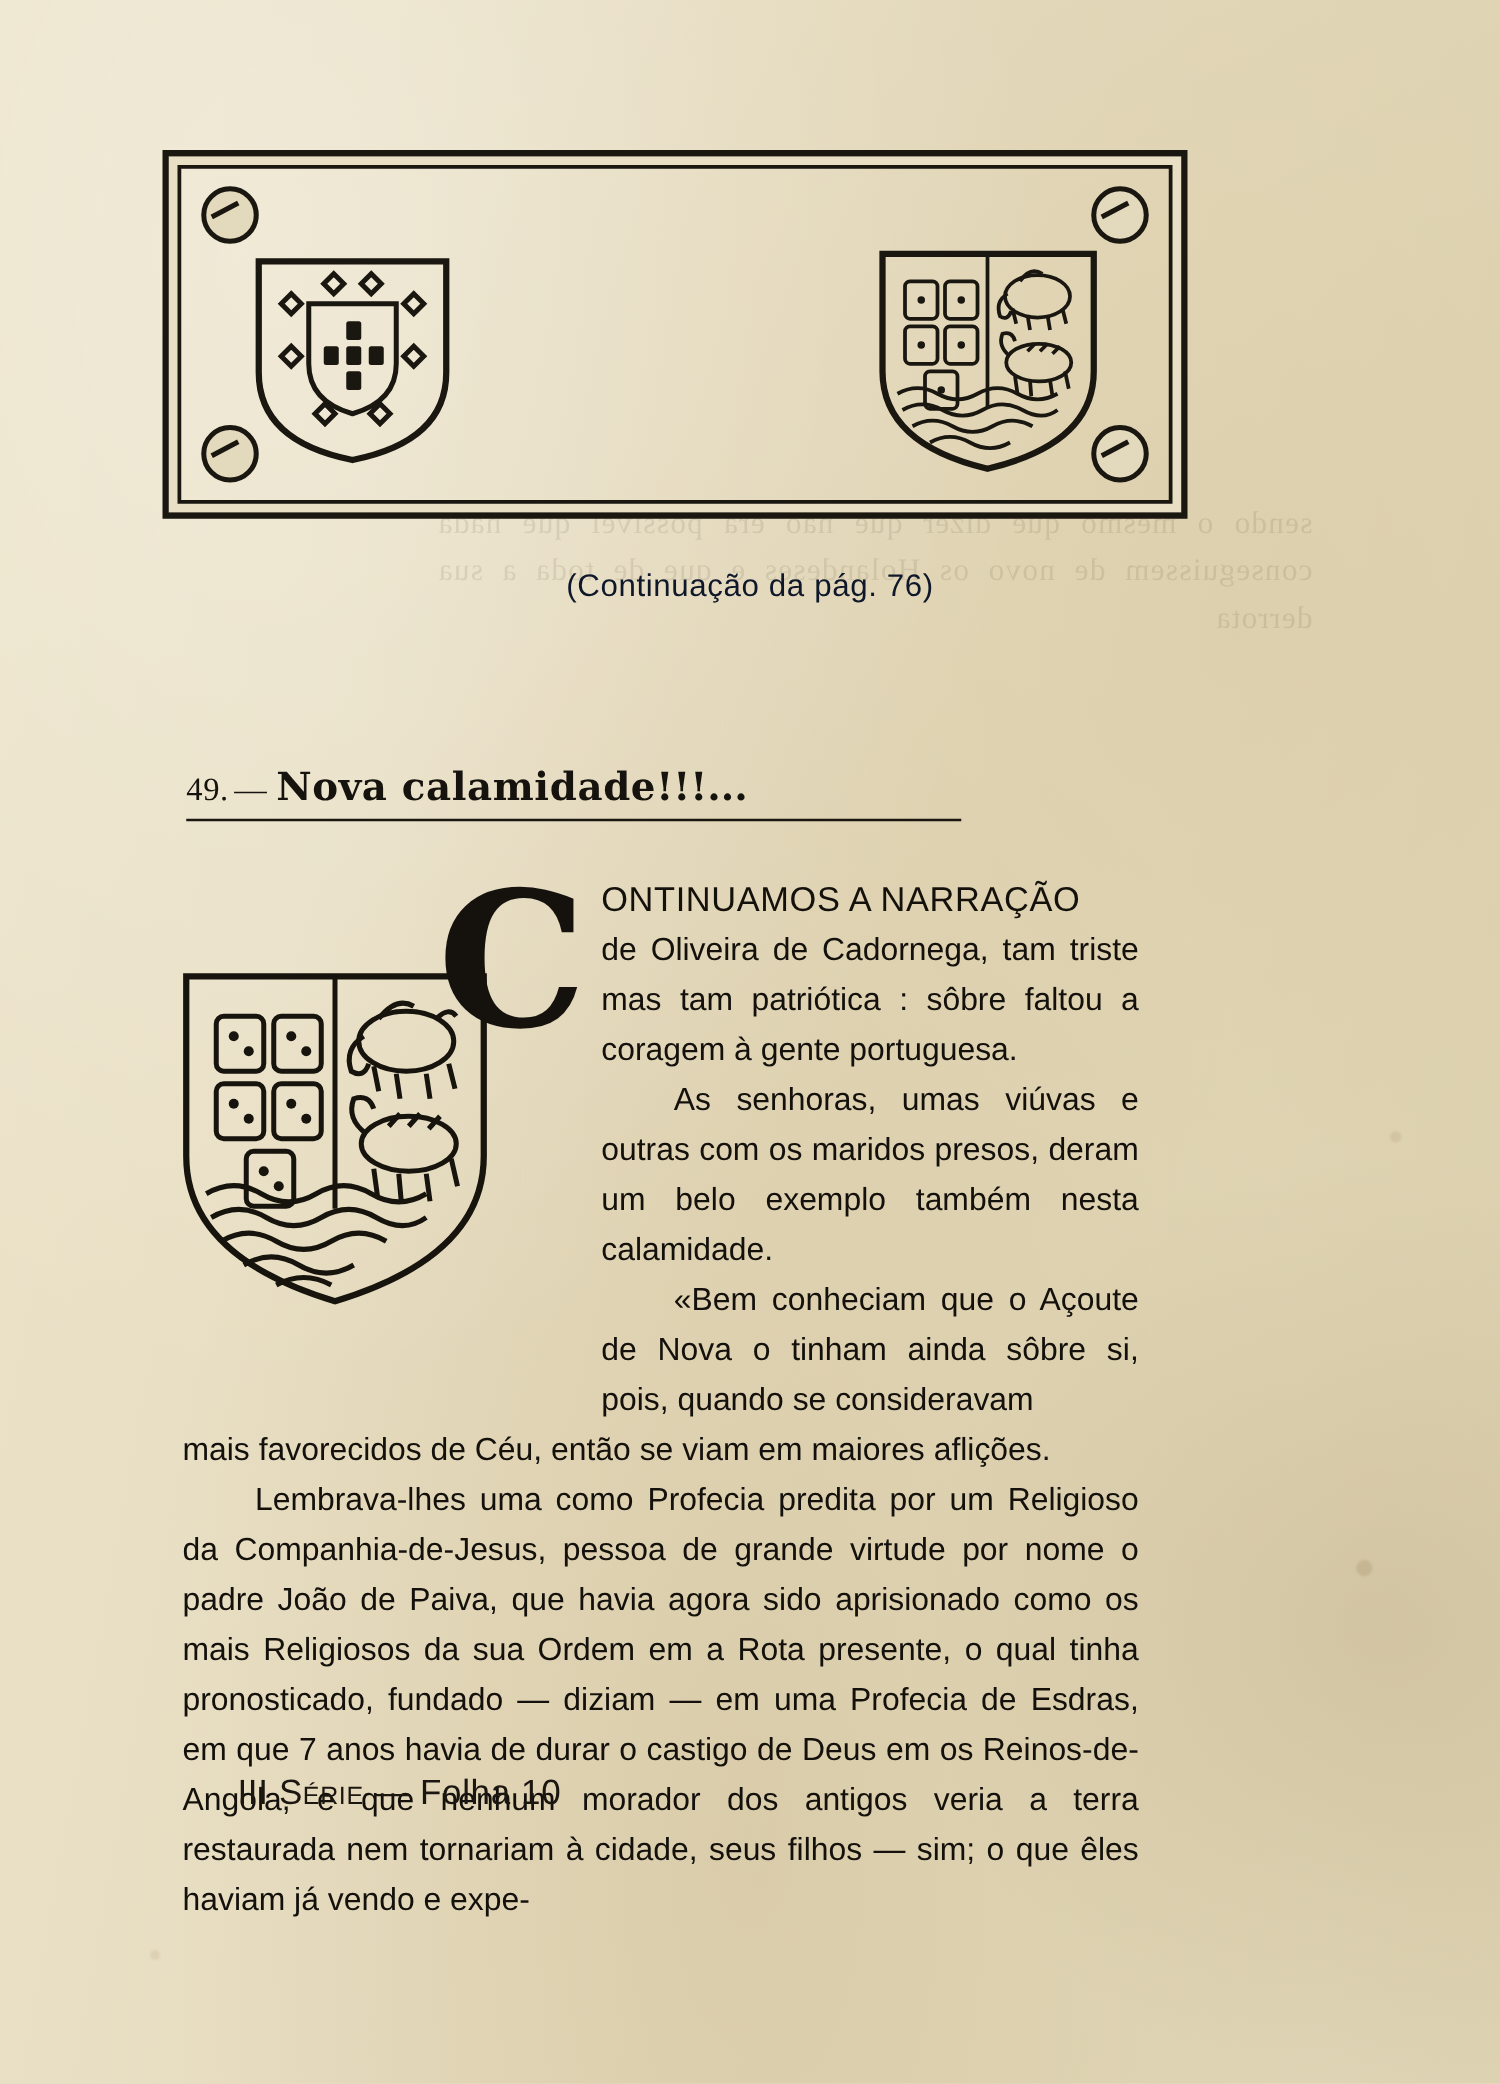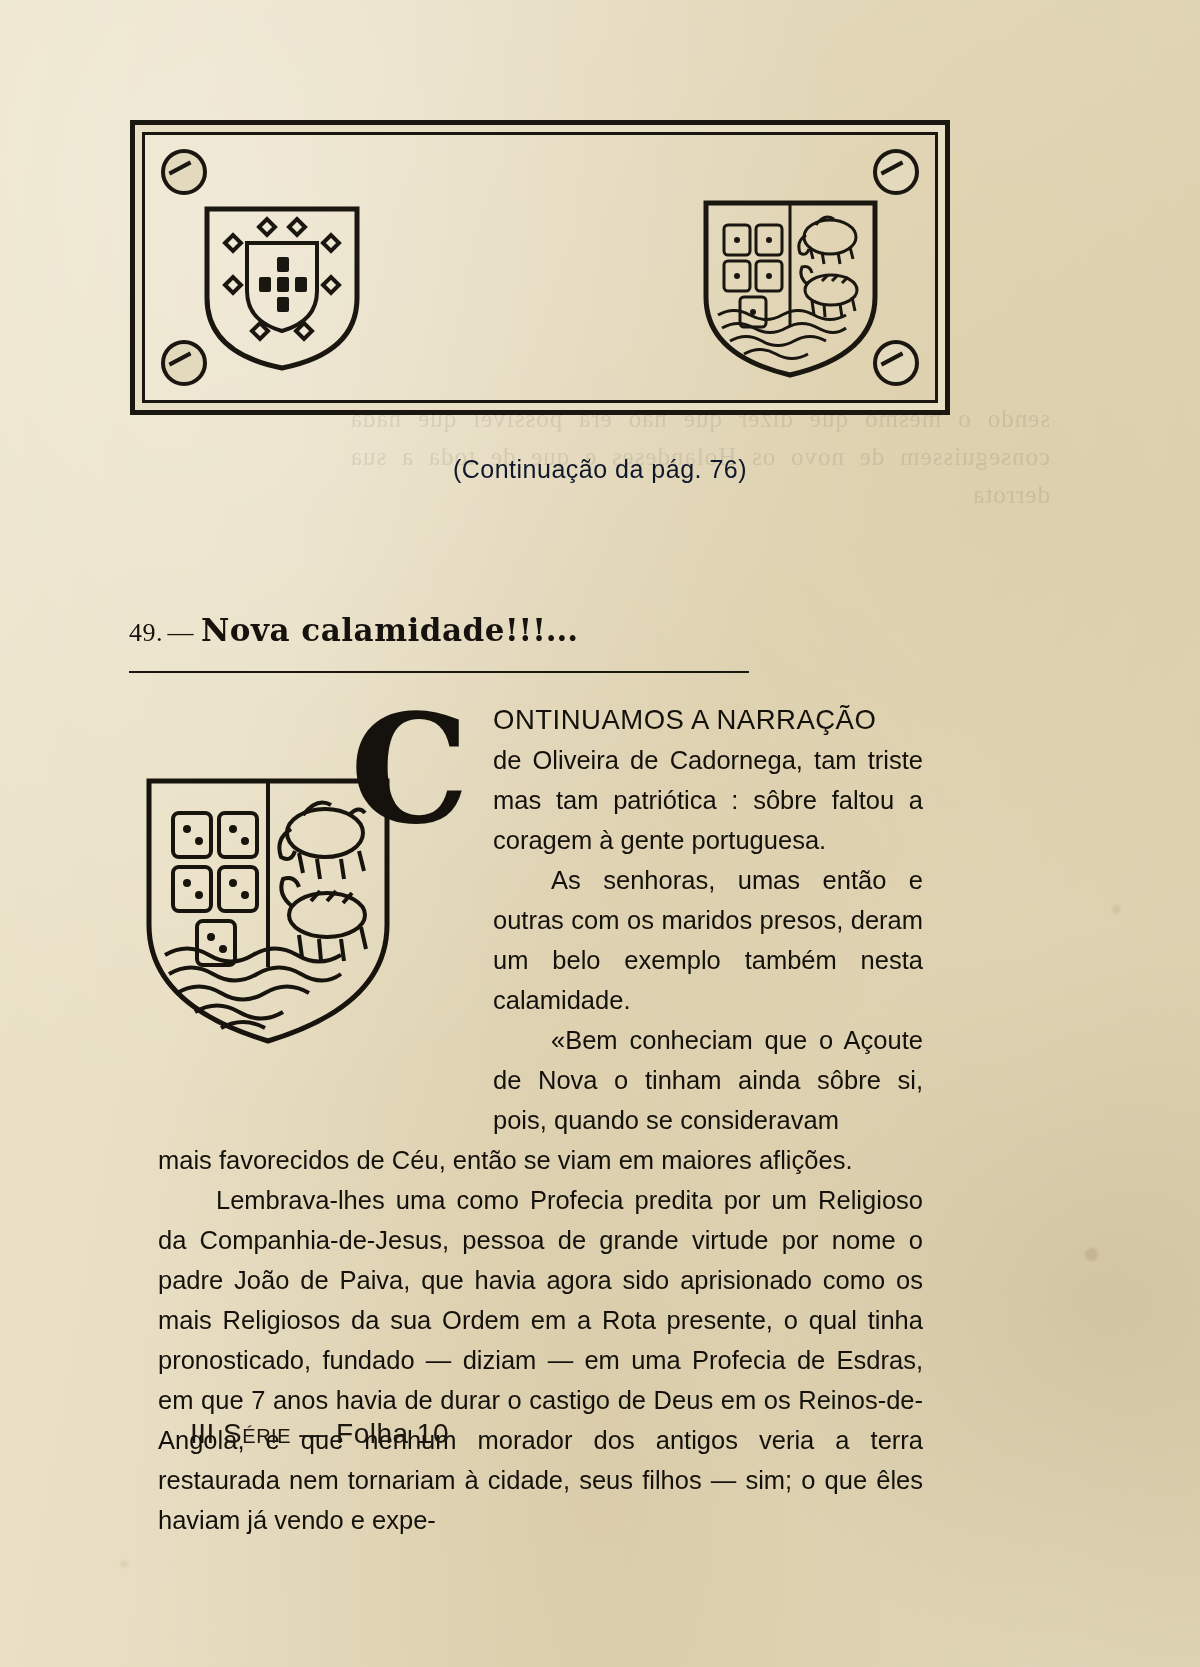--- a/index.html
+++ b/index.html
@@ -153,25 +153,25 @@
     text-align: center;
     font-family: "Liberation Sans", sans-serif;
     font-size: 25px;
     letter-spacing: 0.5px;
     color: #0f172a;
   }
 
   
   .section-head {
     position: absolute;
-    left: 129px;
+    left: 149px;
     top: 612px;
     width: 620px;
     border-bottom: 2px solid #1a1610;
-    padding-bottom: 23px;
+    padding-bottom: 7px;
     white-space: nowrap;
   }
   .sh-num {
     font-family: "Liberation Serif", serif;
     font-size: 26px;
     letter-spacing: 0.5px;
   }
   .sh-title {
     font-family: "DejaVu Serif", serif;
     font-weight: bold;
@@ -180,21 +180,21 @@
   }
   .sh-tail {
     font-family: "DejaVu Serif", serif;
     font-weight: bold;
     font-size: 31px;
   }
 
   
   .body-text {
     position: absolute;
-    left: 143px;
+    left: 131px;
     top: 700px;
     width: 780px;
     font-family: "Liberation Sans", sans-serif;
     font-size: 25.5px;
     line-height: 40px;
     color: #14110c;
     text-align: justify;
   }
   .figure-crest {
     position: absolute;
@@ -381,21 +381,21 @@
       </g>
     </svg>
   </div>
 
   <div class="dropcap">C</div>
 
   <div class="body-text">
     <div class="narrow-col">
       <p class="para lead-line">ONTINUAMOS A NARRAÇÃO</p>
       <p class="para">de Oliveira de Cadornega, tam triste mas tam patriótica : sôbre faltou a coragem à gente portuguesa.</p>
-      <p class="para indent">As senhoras, umas então e outras com os maridos presos, deram um belo exemplo também nesta calamidade.</p>
+      <p class="para indent">As senhoras, umas viúvas e outras com os maridos presos, deram um belo exemplo também nesta calamidade.</p>
       <p class="para indent">«Bem conheciam que o Açoute de Nova o tinham ainda sôbre si, pois, quando se consideravam</p>
     </div>
     <div class="full-col">
       <p class="para">mais favorecidos de Céu, então se viam em maiores aflições.</p>
       <p class="para indent">Lembrava-lhes uma como Profecia predita por um Religioso da Companhia-de-Jesus, pessoa de grande virtude por nome o padre João de Paiva, que havia agora sido aprisionado como os mais Religiosos da sua Ordem em a Rota presente, o qual tinha pronosticado, fundado — diziam — em uma Profecia de Esdras, em que 7 anos havia de durar o castigo de Deus em os Reinos-de-Angola, e que nenhum morador dos antigos veria a terra restaurada nem tornariam à cidade, seus filhos — sim; o que êles haviam já vendo e expe-</p>
     </div>
   </div>
 
   <div class="footer">
     <span class="sc">III Série</span><span> — </span><span>Folha 10</span>

